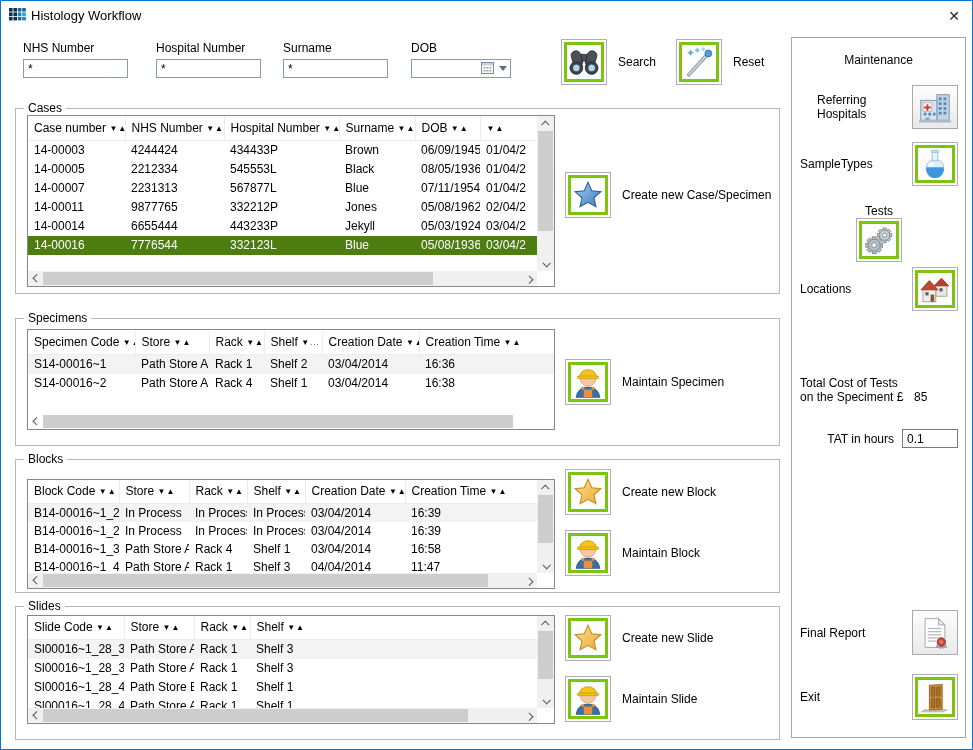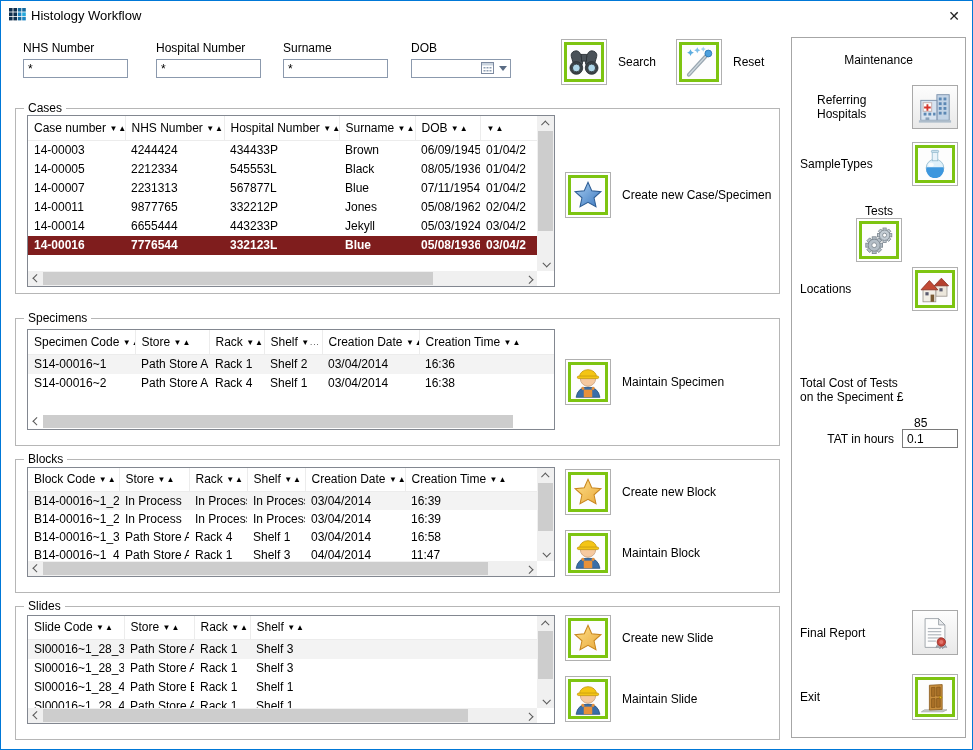--- a/index.html
+++ b/index.html
@@ -33,21 +33,21 @@
   .grp { position:absolute; left:14px; width:765px; border:1px solid #b6b6b6;padding-left:16px; }
   .grp-label { position:absolute; top:-8px; left:8px; background:#fff; padding:0 4px; }
 
   
   .lv { position:absolute; background:#fff; border:1px solid #828790; overflow:hidden; }
   .lv table { border-collapse:collapse; table-layout:fixed; position:absolute; left:0; top:0; }
   .lv th { font-weight:400; text-align:left; padding:0 2px 0 6px; border-right:1px solid #ececec; border-bottom:1px solid #ececec; white-space:nowrap; overflow:hidden; font-size:12px; }
   .lv td { padding:0 2px 0 6px; white-space:nowrap; overflow:hidden; font-size:12px; }
   .h24 th { height:24px; } .h23 th { height:23px; }
   .rows19 td { height:19px; line-height:19px; } .rows18 td { height:18px; line-height:18px; }
-  .lv tr.selected td { background:#7f1d1d; color:#fff;font-weight:bold; }
+  .lv tr.selected td { background:#4d7c0f; color:#fff; }
   .lv tr.shaded td { background:#f3f3f3; }
   .sort { font-size:8px; letter-spacing:1px; position:relative; top:-1px; }
 
   
   .vsb { position:absolute; top:0; right:0; width:17px; background:#f0f0f0; }
   .hsb { position:absolute; left:0; bottom:0; height:15px; background:#f0f0f0; }
   .sbtn { position:absolute; display:flex; align-items:center; justify-content:center; }
   .vsb .sbtn { width:17px; height:15px; left:0; }
   .hsb .sbtn { width:15px; height:15px; top:0; }
   .chev { width:6px; height:6px; border-top:1.5px solid #5a5a5a; border-left:1.5px solid #5a5a5a; }
@@ -56,21 +56,21 @@
   .chev.left { transform:rotate(-45deg) translateX(1px); }
   .chev.right { transform:rotate(135deg) translateX(1px); }
   .vthumb { position:absolute; left:1px; width:15px; background:#cdcdcd; }
   .hthumb { position:absolute; top:1px; height:13px; background:#cdcdcd; }
 
   
   .panel { position:absolute; left:790px; top:36px; width:175px; height:701px; border:1px solid #a6a6a6; background:#fff; }
   .panel-title { position:absolute; top:15px; left:0; right:0; text-align:center; }
   .m-row { position:absolute; left:8px; right:7px; display:flex; justify-content:space-between; align-items:center; }
   .tc-label { position:absolute; left:8px; top:338px; line-height:14px; }
-  .tc-value { position:absolute; left:122px; top:352px;margin-top:26px; }
+  .tc-value { position:absolute; left:122px; top:352px; }
   .tat-row { position:absolute; left:8px; top:391px; right:7px; display:flex; justify-content:flex-end; align-items:center; gap:8px; }
   .tat-row input { width:56px; height:19px; border:1px solid #7a7a7a; padding:1px 4px; font-size:12px; font-family:inherit; }
 </style>
 </head>
 <body>
 
 <div class="win">
 
   <div class="titlebar">
     <span class="title-icon">
@@ -334,21 +334,21 @@
           <rect x="7.5" y="13" width="25" height="3" rx="1.5" fill="#f4c514" stroke="#c79c10"></rect>
         </svg>
       </div>
         </div>
       <span class="action-label">Maintain Specimen</span>
     </div>
   </div>
 
   <div class="grp" style="top:458px; height:134px;">
     <span class="grp-label">Blocks</span>
-    <div class="lv" style="left:11px; top:7px; width:528px; height:110px;">
+    <div class="lv" style="left:11px; top:19px; width:528px; height:110px;">
       <table class="h23 rows18" style="width:511px;">
         <colgroup>
             <col style="width:91px">
             <col style="width:70px">
             <col style="width:58px">
             <col style="width:58px">
             <col style="width:100px">
             <col style="width:134px">
           </colgroup>
         <thead>

